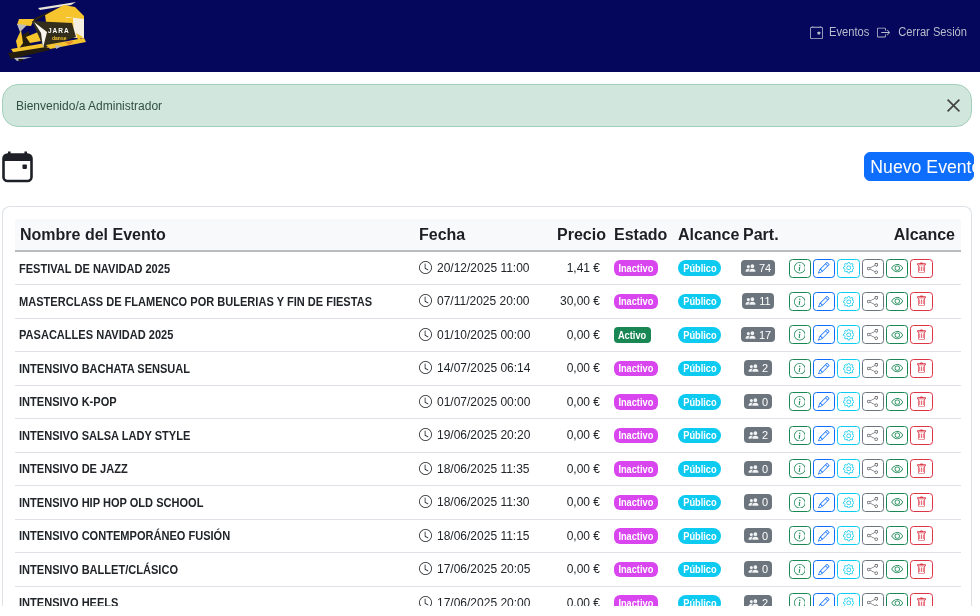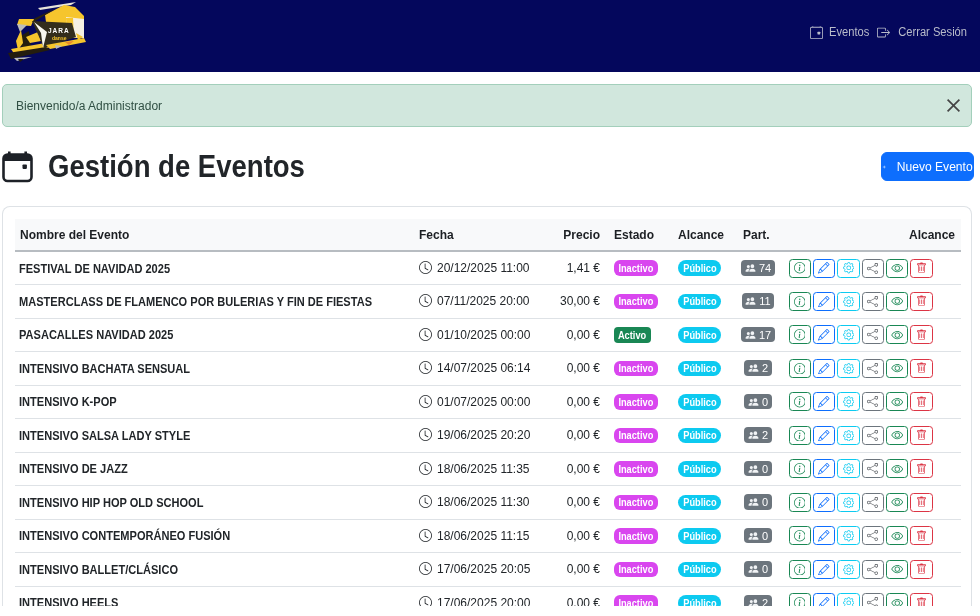--- a/index.html
+++ b/index.html
@@ -12,39 +12,39 @@
   .navlinks { position:absolute; right:13px; top:0; height:64px;
     display:flex; align-items:center; color:#b9bcca; font-size:12px; }
   .navlinks .lnk { display:flex; align-items:center; margin-left:8px; }
   .navlinks svg { margin-right:3px; }
   .nv { display:inline-block; transform:scaleX(0.93); transform-origin:100% 50%; white-space:nowrap; }
   .sq { display:inline-block; transform:scaleX(0.86); transform-origin:0 50%; white-space:nowrap; }
   
   .container { margin-left:2px; width:970px; }
   
   .alert { margin-top:12px; height:43px; background:#d1e7dd; border:1px solid #a3cfbb;
-    border-radius:5px; color:#315044; font-size:12px; display:flex; align-items:center;
+    border-radius:16px; color:#315044; font-size:12px; display:flex; align-items:center;
     padding-left:13px; position:relative; }
   .alert .close { position:absolute; right:5px; top:8px; width:26px; height:26px; }
   
   .pagehead { margin-top:23px; height:33px; display:flex; align-items:center; position:relative; }
   .pagehead h2 { font-size:32px; font-weight:700; color:#212529; letter-spacing:0;
     margin-left:15px; }
-  .btn-new { position:absolute; right:-2px; top:2px; height:29px; width:93px; background:#0d6efd;
-    border:1px solid #0d6efd; border-radius:6px; color:#fff; font-size:13px;
+  .btn-new { position:absolute; right:-2px; top:2px; height:29px; width:110px; background:#0d6efd;
+    border:1px solid #0d6efd; border-radius:6px; color:#fff; font-size:19px;
     display:flex; align-items:center; justify-content:center; font-family:inherit; }
   .btn-new svg { margin-right:5px; }
   
   .card { margin-top:23px; border:1px solid #dee2e6; border-radius:8px 8px 0 0;
     border-bottom:none; padding:12px; height:400px; overflow:hidden; background:#fff; }
   table { border-collapse:collapse; table-layout:fixed; width:946px; font-size:12px; }
   col.c1{width:398px} col.c2{width:144px} col.c3{width:49px} col.c4{width:66px}
   col.c5{width:62px} col.c6{width:48px} col.c7{width:179px}
   thead th { height:32px; background:#f8f9fa; border-bottom:2px solid #b7bcc1;
-    font-size:12px; font-weight:700; text-align:left; color:#1c1f23; vertical-align:middle; }
+    font-size:16px; font-weight:700; text-align:left; color:#1c1f23; vertical-align:middle; }
   th.c1h{padding-left:5px;} th.c2h{padding-left:6px;} th.c3h{text-align:right;padding-right:6px;}
   th.c4h{padding-left:8px;} th.c5h{padding-left:6px;} th.c6h{padding-left:9px;}
   th.c7h{text-align:right;padding-right:6px;}
   tbody td { height:33.5px; border-bottom:1px solid #dee2e6; vertical-align:middle; }
   td.name { font-weight:700; font-size:13px; padding-left:4px; color:#212529; white-space:nowrap;margin-left:32px; }
   td.name .sq { transform:scaleX(0.85); }
   td.fecha { padding-left:6px; white-space:nowrap; color:#212529; }
   td.fecha svg { vertical-align:-2px; margin-right:5px; }
   td.precio { text-align:right; padding-right:6px; }
   td.estado { padding-left:8px; } td.alcance { padding-left:6px; } td.part { text-align:center; }
@@ -120,21 +120,20 @@
         </svg></span>
   </div>
   <div class="pagehead">
     <svg width="31" height="33" viewBox="0 0 31 33">
       <rect x="1.5" y="4.5" width="28" height="26.5" rx="4" fill="none" stroke="#1d2127" stroke-width="2.6"></rect>
       <path d="M1.5 8.5 a4 4 0 0 1 4-4 h20 a4 4 0 0 1 4 4 v2.6 h-28 z" fill="#1d2127"></path>
       <rect x="6" y="1.5" width="2.6" height="4" fill="#1d2127"></rect>
       <rect x="22.4" y="1.5" width="2.6" height="4" fill="#1d2127"></rect>
       <rect x="20.5" y="14.5" width="4.4" height="4.4" rx="0.8" fill="#1d2127"></rect>
     </svg>
-    <h2><span class="sq">Gestión de Eventos</span></h2>
     <button class="btn-new">
       <svg width="16" height="16" viewBox="0 0 16 16" fill="#fff">
         <path d="M8 4a.5.5 0 0 1 .5.5v3h3a.5.5 0 0 1 0 1h-3v3a.5.5 0 0 1-1 0v-3h-3a.5.5 0 0 1 0-1h3v-3A.5.5 0 0 1 8 4z" transform="scale(1.35) translate(-2,-2)"></path>
       </svg>
       <span class="nv" style="transform:scaleX(0.93)">Nuevo Evento</span>
     </button>
   </div>
   <div class="card">
     <table>
       <colgroup>

